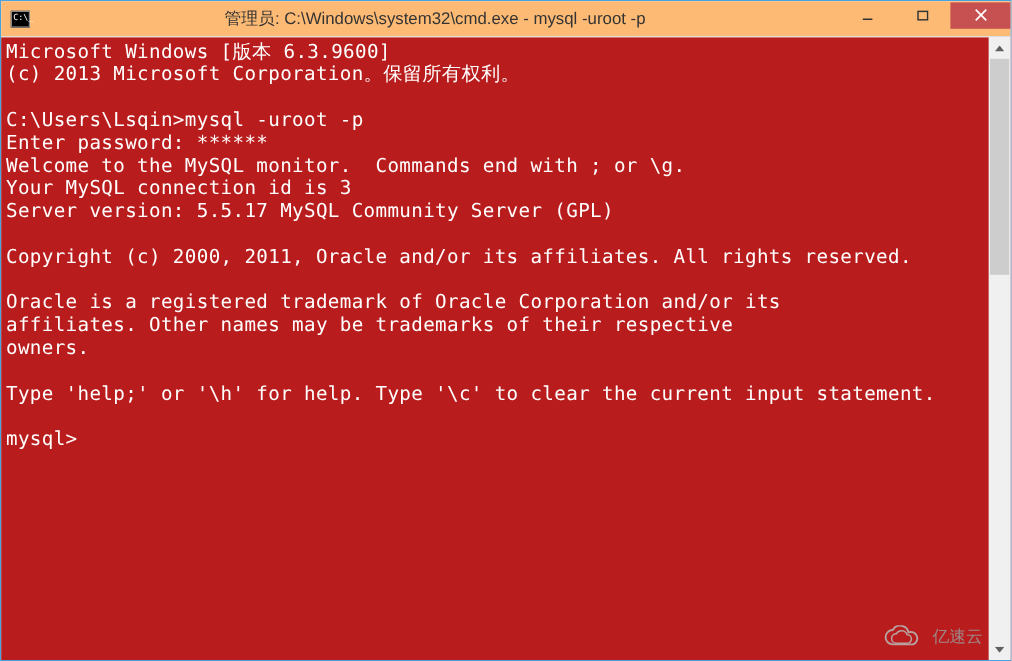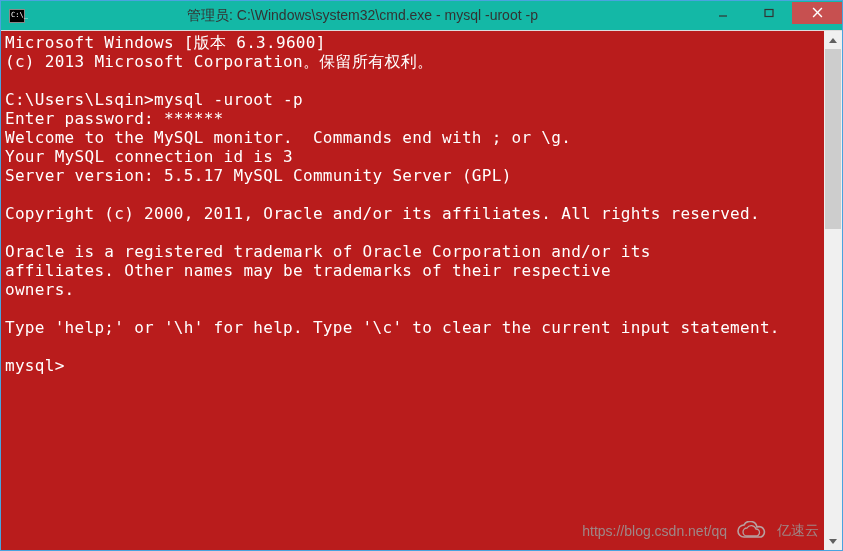--- a/index.html
+++ b/index.html
@@ -14,21 +14,21 @@
     .window {
       width: 843px;
       height: 551px;
       border: 1px solid #4aa3df;
       display: flex;
       flex-direction: column;
       background: #fff;
     }
     .titlebar {
       height: 30px;
-      background: #14b8a6;
+      background: #fdba74;
       display: flex;
       align-items: center;
       border-bottom: 1px solid #ddd;
       position: relative;
       gap: 13px;
     }
     .title-icon {
       width: 16px;
       height: 14px;
       margin-left: 8px;
@@ -176,21 +176,20 @@
     </div>
     <div class="sb-btn">
       <svg width="8" height="5" viewBox="0 0 8 5">
           <polygon points="4,5 8,0 0,0" fill="#606060"></polygon>
         </svg>
     </div>
   </div>
 </div>
 
 <div class="watermark">
-  <span>https://blog.csdn.net/qq</span>
   <span class="watermark-logo">
     <svg width="34" height="20" viewBox="0 0 34 20">
       <path d="M26 16 H9 a6 6 0 0 1 0-12 a7 7 0 0 1 13 2 a5 5 0 0 1 4 10 z" fill="none" stroke="#b8b8b8" stroke-width="1.6"></path>
       <path d="M21 15 H12 a4 4 0 0 1 0-8 a5 5 0 0 1 9 1 a3.5 3.5 0 0 1 0 7 z" fill="none" stroke="#b8b8b8" stroke-width="1.3"></path>
     </svg>
   </span>
   <span>亿速云</span>
 </div>
 
 </body></html>

